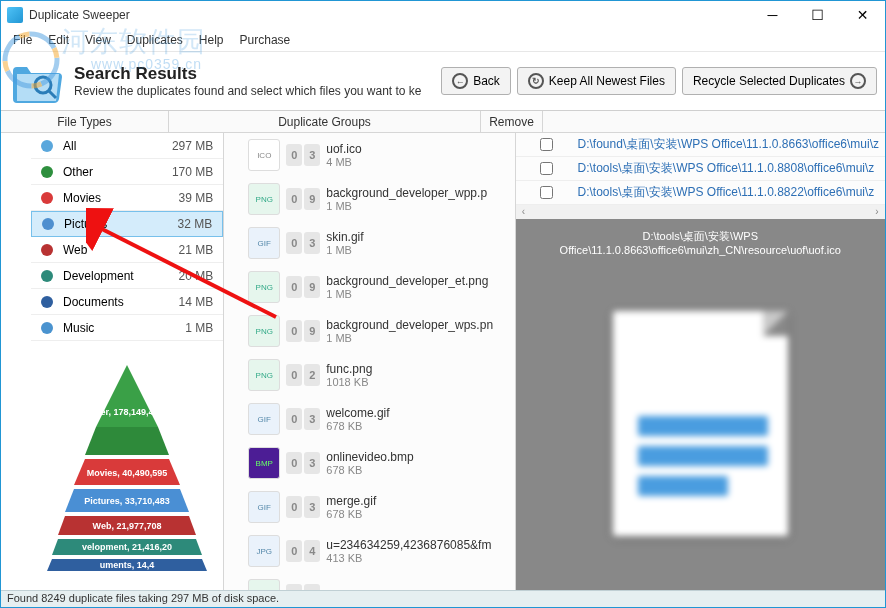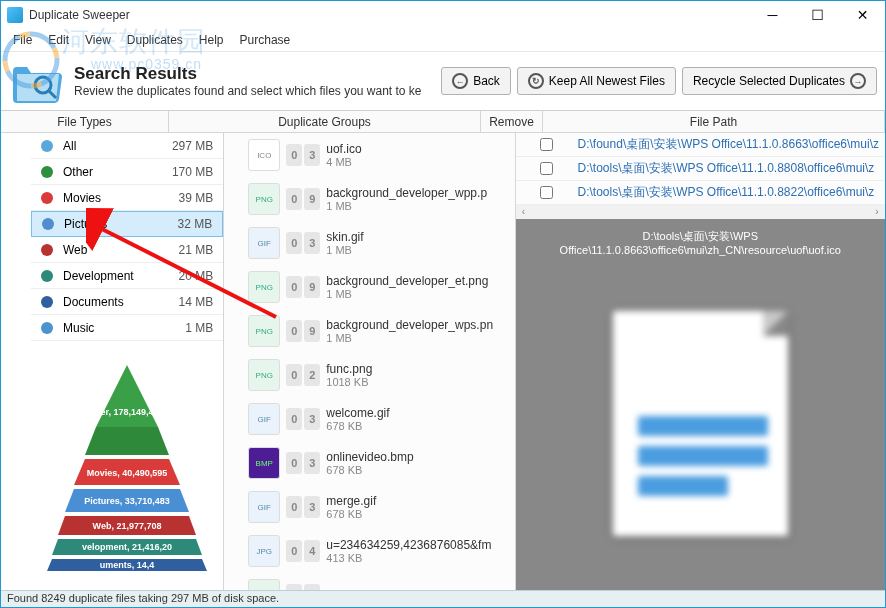--- a/index.html
+++ b/index.html
@@ -132,21 +132,20 @@
         <span>Recycle Selected Duplicates</span>
         <span class="circle-icon">→</span>
       </div>
   </div>
 </div>
 
 <div class="col-headers">
   <div class="colh ft">File Types</div>
   <div class="colh dg">Duplicate Groups</div>
   <div class="colh rm">Remove</div>
-  <div class="colh fp">File Path</div>
 </div>
 
 <div class="body-area">
   <div class="sidebar">
     <div class="ft-list" id="ft-list">
         <div class="ft-item">
           <span class="dot" style="background:#5aa7dc"></span>
           <span class="ft-label">All</span>
           <span class="ft-size">297 MB</span>
         </div>

